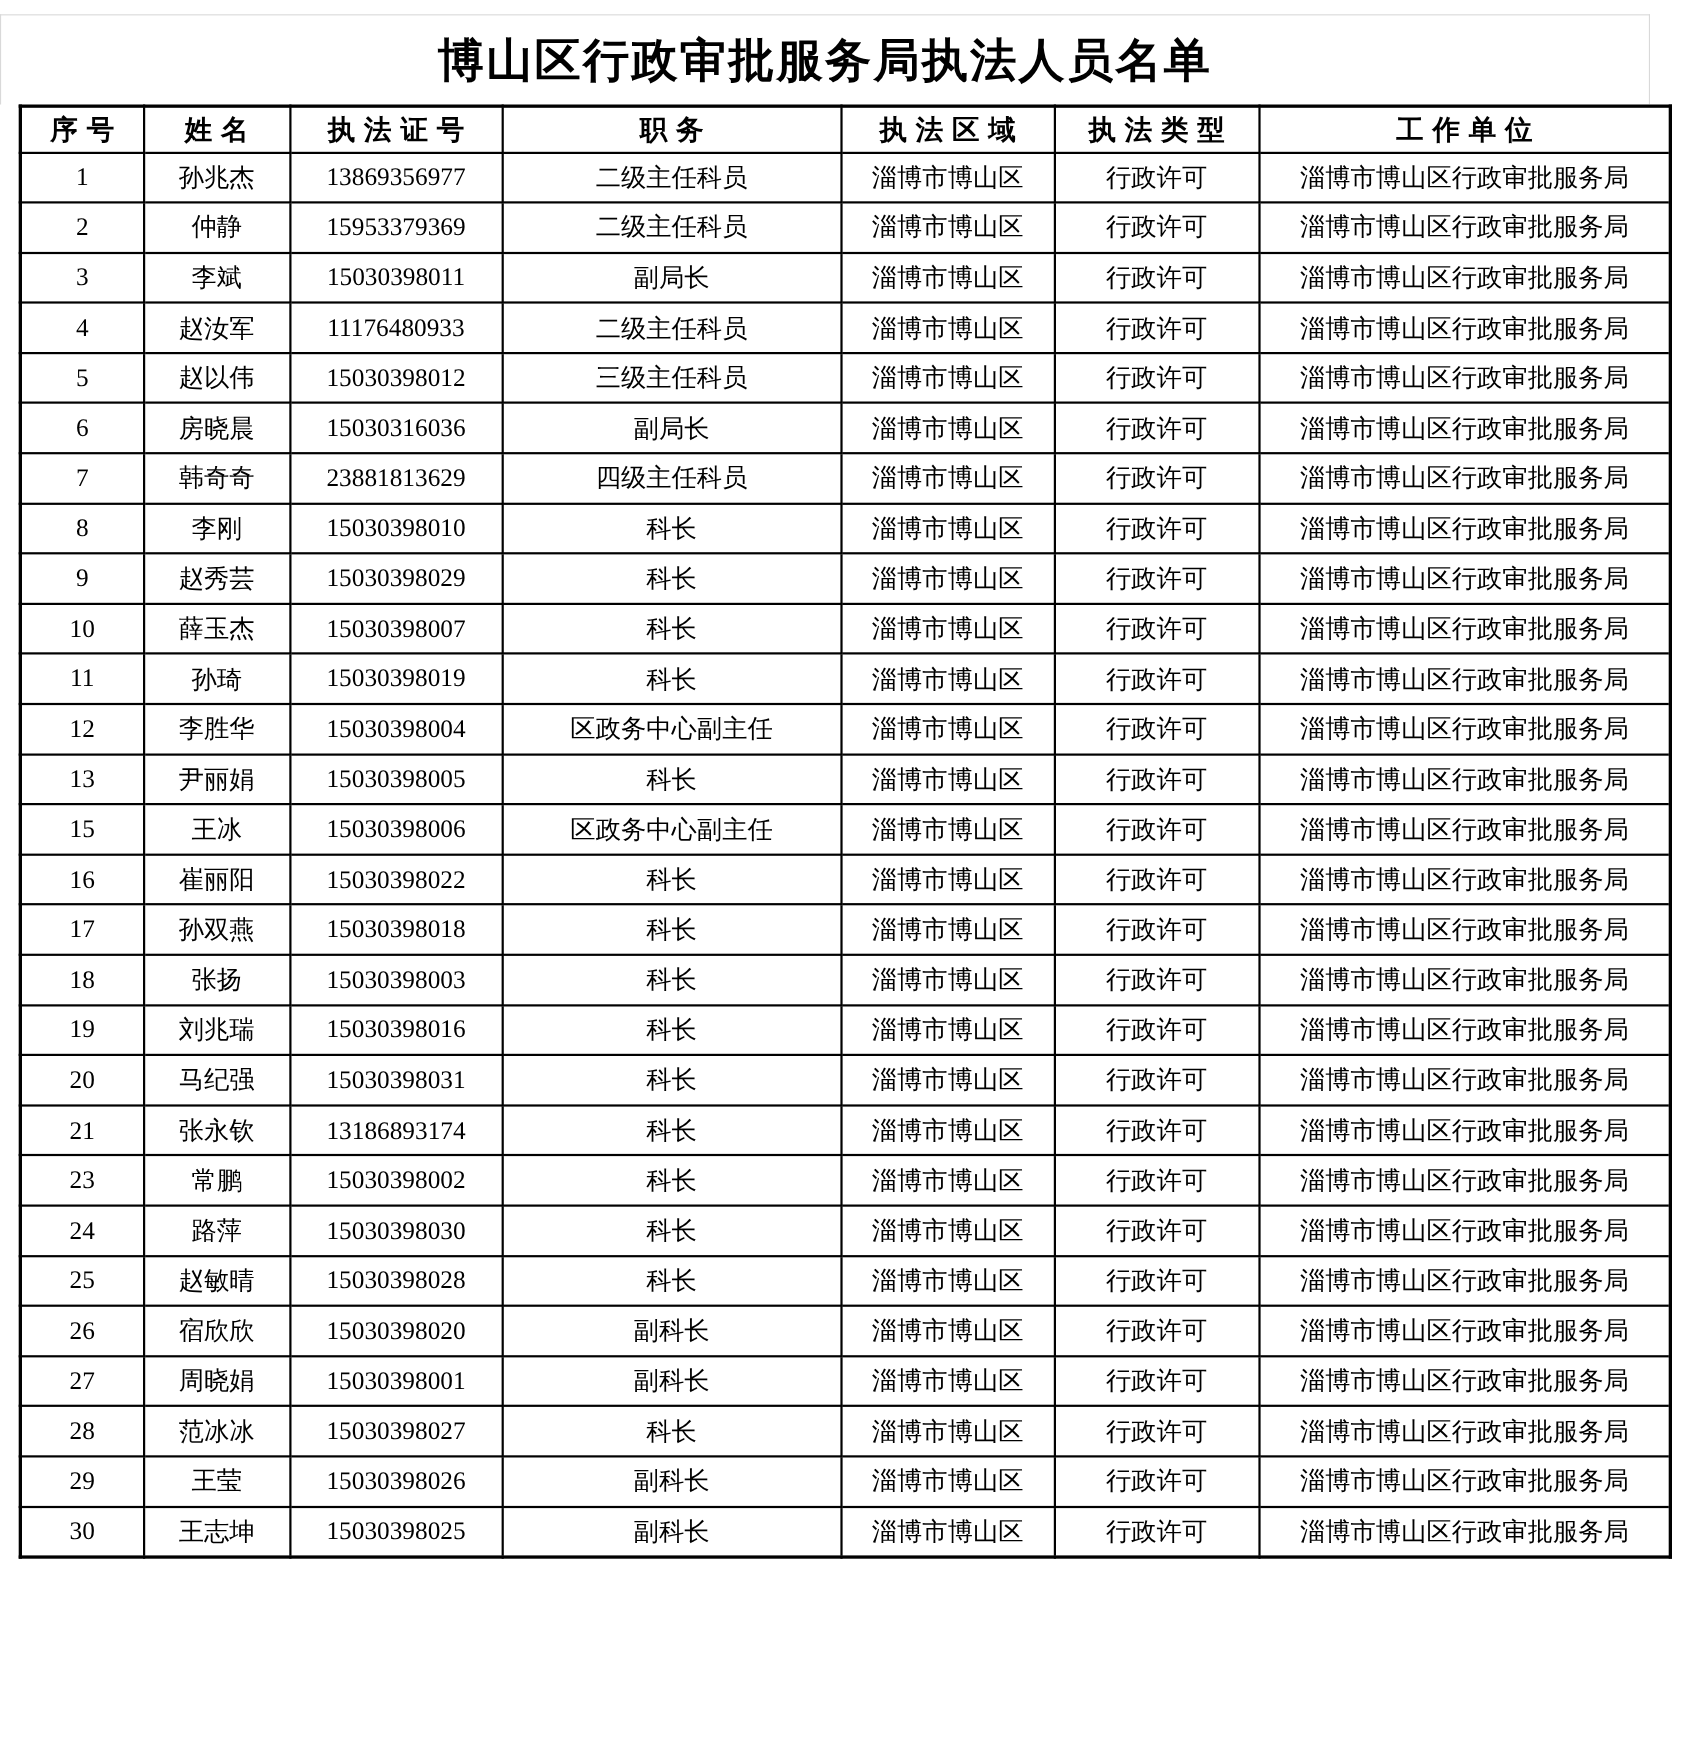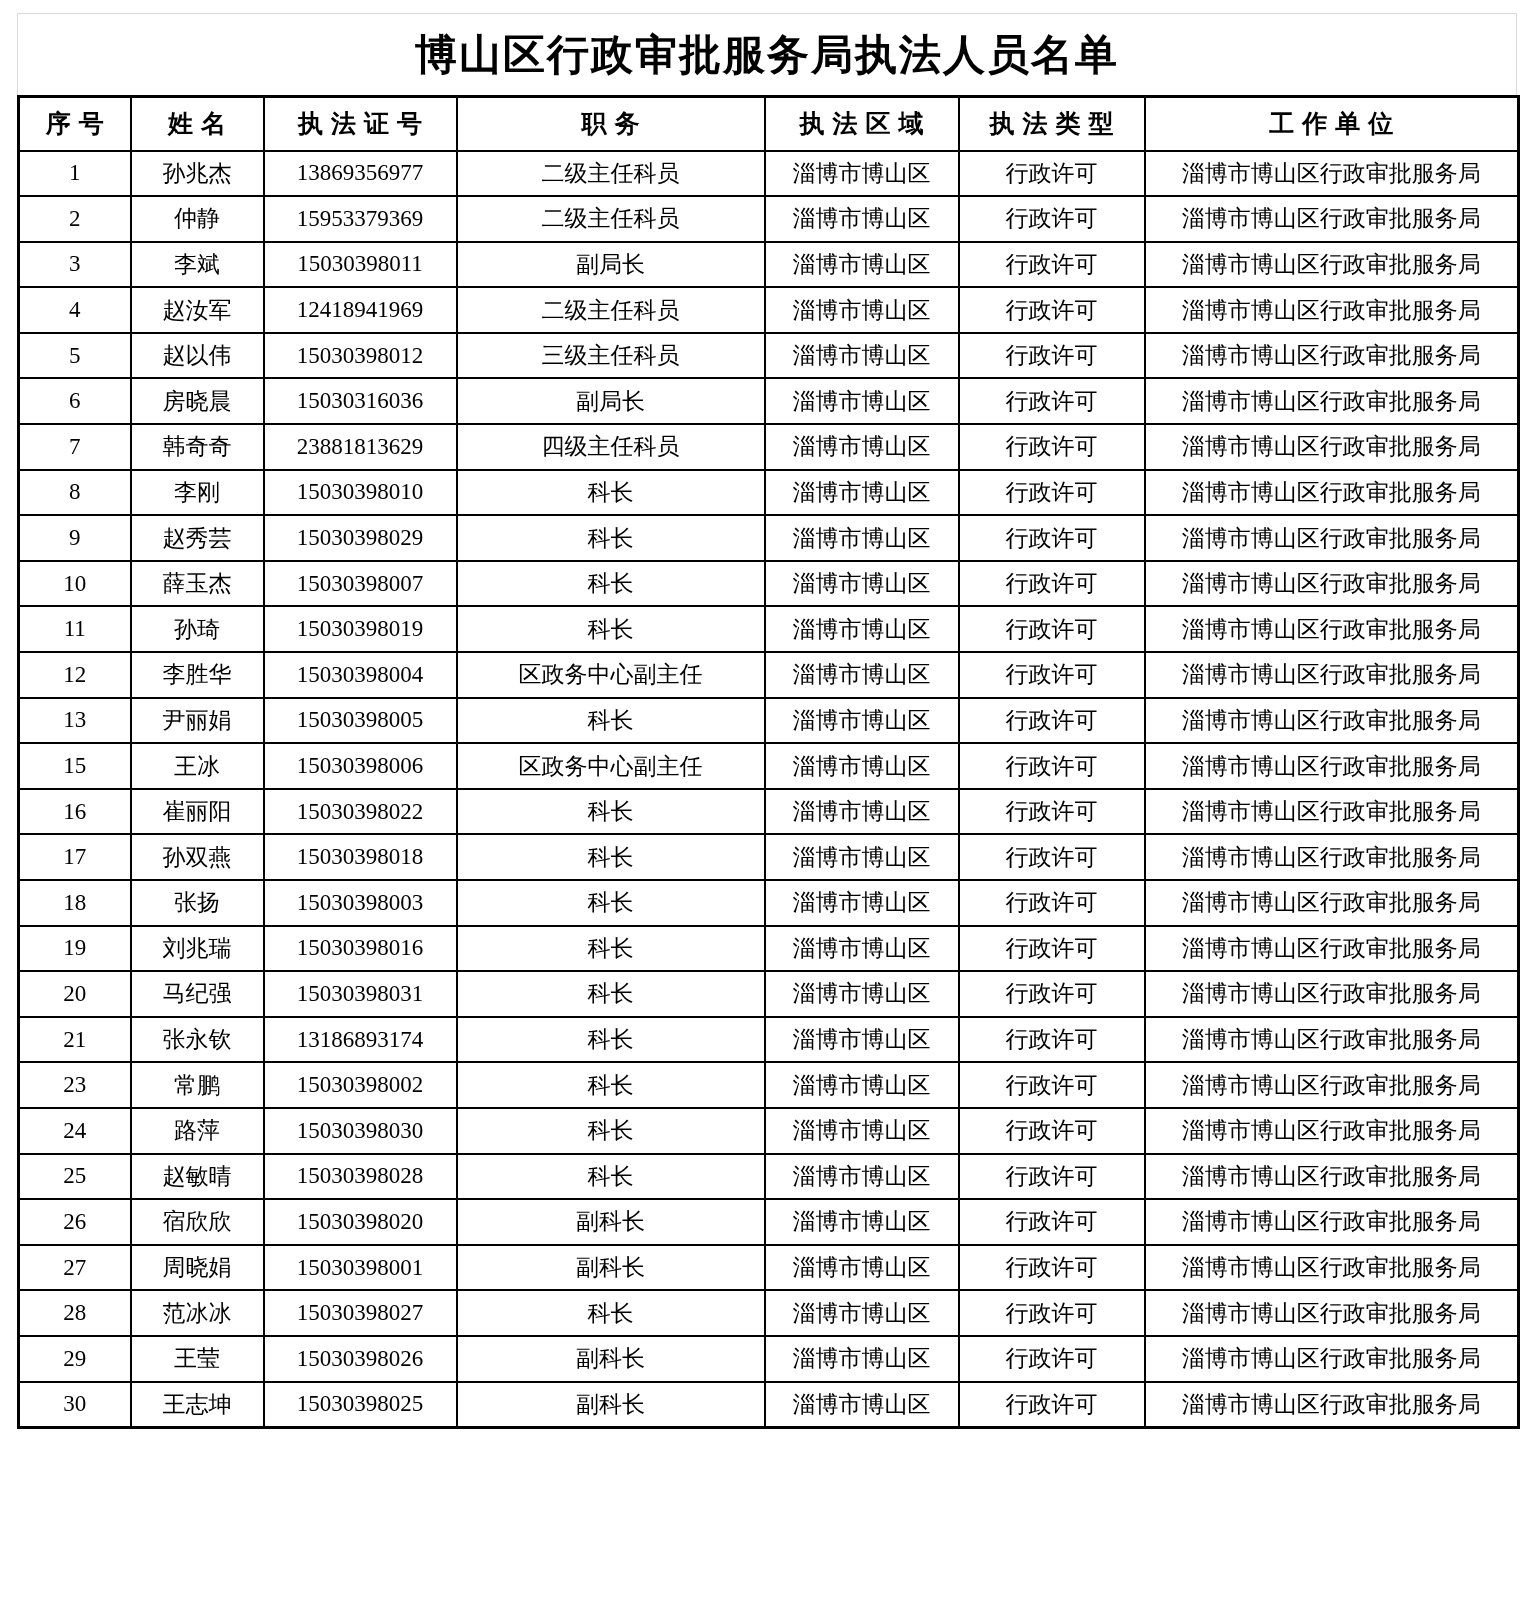--- a/index.html
+++ b/index.html
@@ -10,21 +10,21 @@
   }
   .page {
     position: relative;
     width: 1530px;
     height: 1600px;
     background: #ffffff;
     overflow: hidden;
   }
   .title-cell {
     position: absolute;
-    left: 17px;
+    left: 0;
     top: 13px;
     width: 1500px;
     height: 82px;
     border: 1px solid #d9d9d9;
     border-bottom: none;
     background: #ffffff;
     display: flex;
     align-items: center;
     justify-content: center;
     font-size: 42px;
@@ -41,21 +41,21 @@
     table-layout: fixed;
     background: #ffffff;
   }
   table.personnel-table, table.personnel-table th, table.personnel-table td {
     border: 2px solid #000000;
   }
   table.personnel-table {
     border-width: 3px;
   }
   table.personnel-table th {
-    height: 54px;
+    height: 42px;
     font-size: 25px;
     font-weight: bold;
     text-align: center;
     vertical-align: middle;
     letter-spacing: 8px;
     padding-left: 8px; 
     white-space: nowrap;
     overflow: hidden;
   }
   table.personnel-table td {
@@ -120,21 +120,21 @@
           <td>李斌</td>
           <td>15030398011</td>
           <td>副局长</td>
           <td>淄博市博山区</td>
           <td>行政许可</td>
           <td>淄博市博山区行政审批服务局</td>
         </tr>
         <tr>
           <td>4</td>
           <td>赵汝军</td>
-          <td>12418941969</td>
+          <td>11176480933</td>
           <td>二级主任科员</td>
           <td>淄博市博山区</td>
           <td>行政许可</td>
           <td>淄博市博山区行政审批服务局</td>
         </tr>
         <tr>
           <td>5</td>
           <td>赵以伟</td>
           <td>15030398012</td>
           <td>三级主任科员</td>

